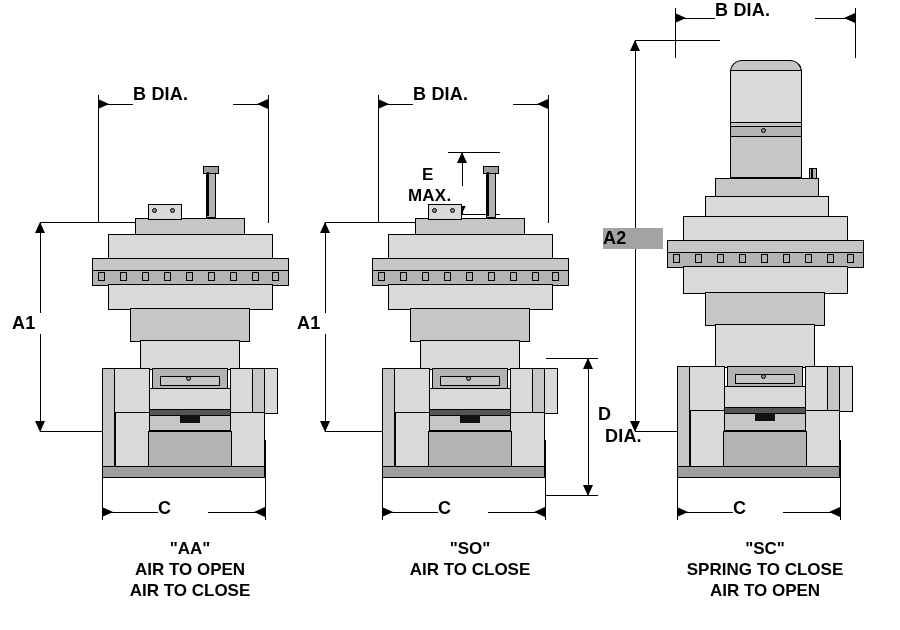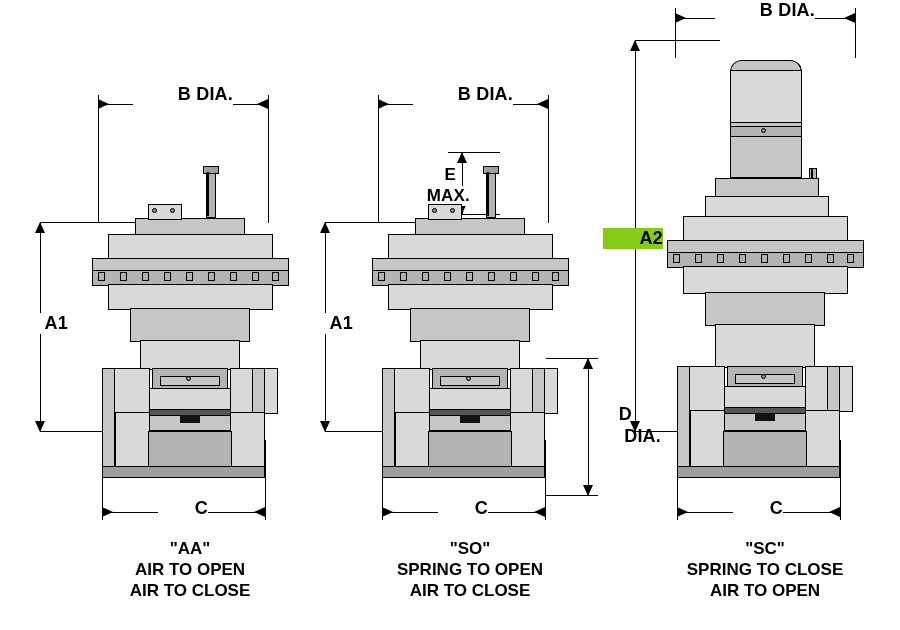--- a/index.html
+++ b/index.html
@@ -2,21 +2,21 @@
 <html><head>
 <meta charset="utf-8">
 <style>
   html,body{margin:0;padding:0;background:#ffffff;}
   body{width:900px;height:630px;position:relative;overflow:hidden;
        font-family:"Liberation Sans", sans-serif;color:#000;}
   .stage{position:absolute;left:0;top:0;width:900px;height:630px;}
 
   
   .lbl{position:absolute;font-size:18px;font-weight:700;letter-spacing:.2px;
-       white-space:nowrap;text-align:right;}
+       white-space:nowrap;text-align:left;}
   .lbl.small{font-size:17px;}
   .cap{position:absolute;text-align:center;font-size:17px;font-weight:700;
        line-height:21px;white-space:nowrap;}
 
   .hline{position:absolute;height:0;border-top:1.6px solid #000;}
   .vline{position:absolute;width:0;border-left:1.6px solid #000;}
   .thin{border-width:1.2px;}
 
   
   .arr{position:absolute;width:0;height:0;}
@@ -220,21 +220,20 @@
       <div class="pc g1" style="left:45px;top:412px;width:35px;height:66px;"></div>
       <div class="pc g1" style="left:160px;top:368px;width:48px;height:46px;"></div>
       <div class="pc g2" style="left:182px;top:368px;width:13px;height:110px;"></div>
       <div class="pc g1" style="left:160px;top:412px;width:35px;height:66px;"></div>
       <div class="pc g3" style="left:78px;top:431px;width:84px;height:47px;"></div>
       <div class="pc g4" style="left:32px;top:466px;width:163px;height:12px;"></div>
     </div>
 
     <div class="cap" style="left:-20px;top:538px;width:280px;">
       <div>"SO"</div>
-      <div>SPRING TO OPEN</div>
       <div>AIR TO CLOSE</div>
     </div>
   </div>
 
   <div class="vwrap" style="left:645px;top:0;width:260px;height:630px;">
 
     <div>
       <div class="vline thin" style="left:30px;top:8px;height:50px;"></div>
       <div class="vline thin" style="left:210px;top:8px;height:50px;"></div>
       <div class="hline" style="left:30px;top:18px;width:180px;"></div>
@@ -242,21 +241,21 @@
       <div class="arr l" style="left:199px;top:13px;"></div>
       <div class="lbl" style="left:70px;top:0px;width:100px;background:#fff;">B DIA.</div>
     </div>
 
     <div>
       <div class="vline" style="left:-10px;top:40px;height:392px;"></div>
       <div class="arr u" style="left:-15px;top:40px;"></div>
       <div class="arr d" style="left:-15px;top:421px;"></div>
       <div class="hline thin" style="left:-10px;top:40px;width:85px;"></div>
       <div class="hline thin" style="left:-10px;top:431px;width:85px;"></div>
-      <div class="lbl" style="left:-42px;top:228px;width:60px;background:#84cc16;">A2</div>
+      <div class="lbl" style="left:-42px;top:228px;width:60px;background:#a3a3a3;">A2</div>
     </div>
 
     <div>
       <div class="vline thin" style="left:32px;top:440px;height:80px;"></div>
       <div class="vline thin" style="left:195px;top:440px;height:80px;"></div>
       <div class="hline" style="left:32px;top:512px;width:163px;"></div>
       <div class="arr r" style="left:32px;top:507px;"></div>
       <div class="arr l" style="left:184px;top:507px;"></div>
       <div class="lbl" style="left:88px;top:498px;width:50px;background:#fff;">C</div>
     </div>

